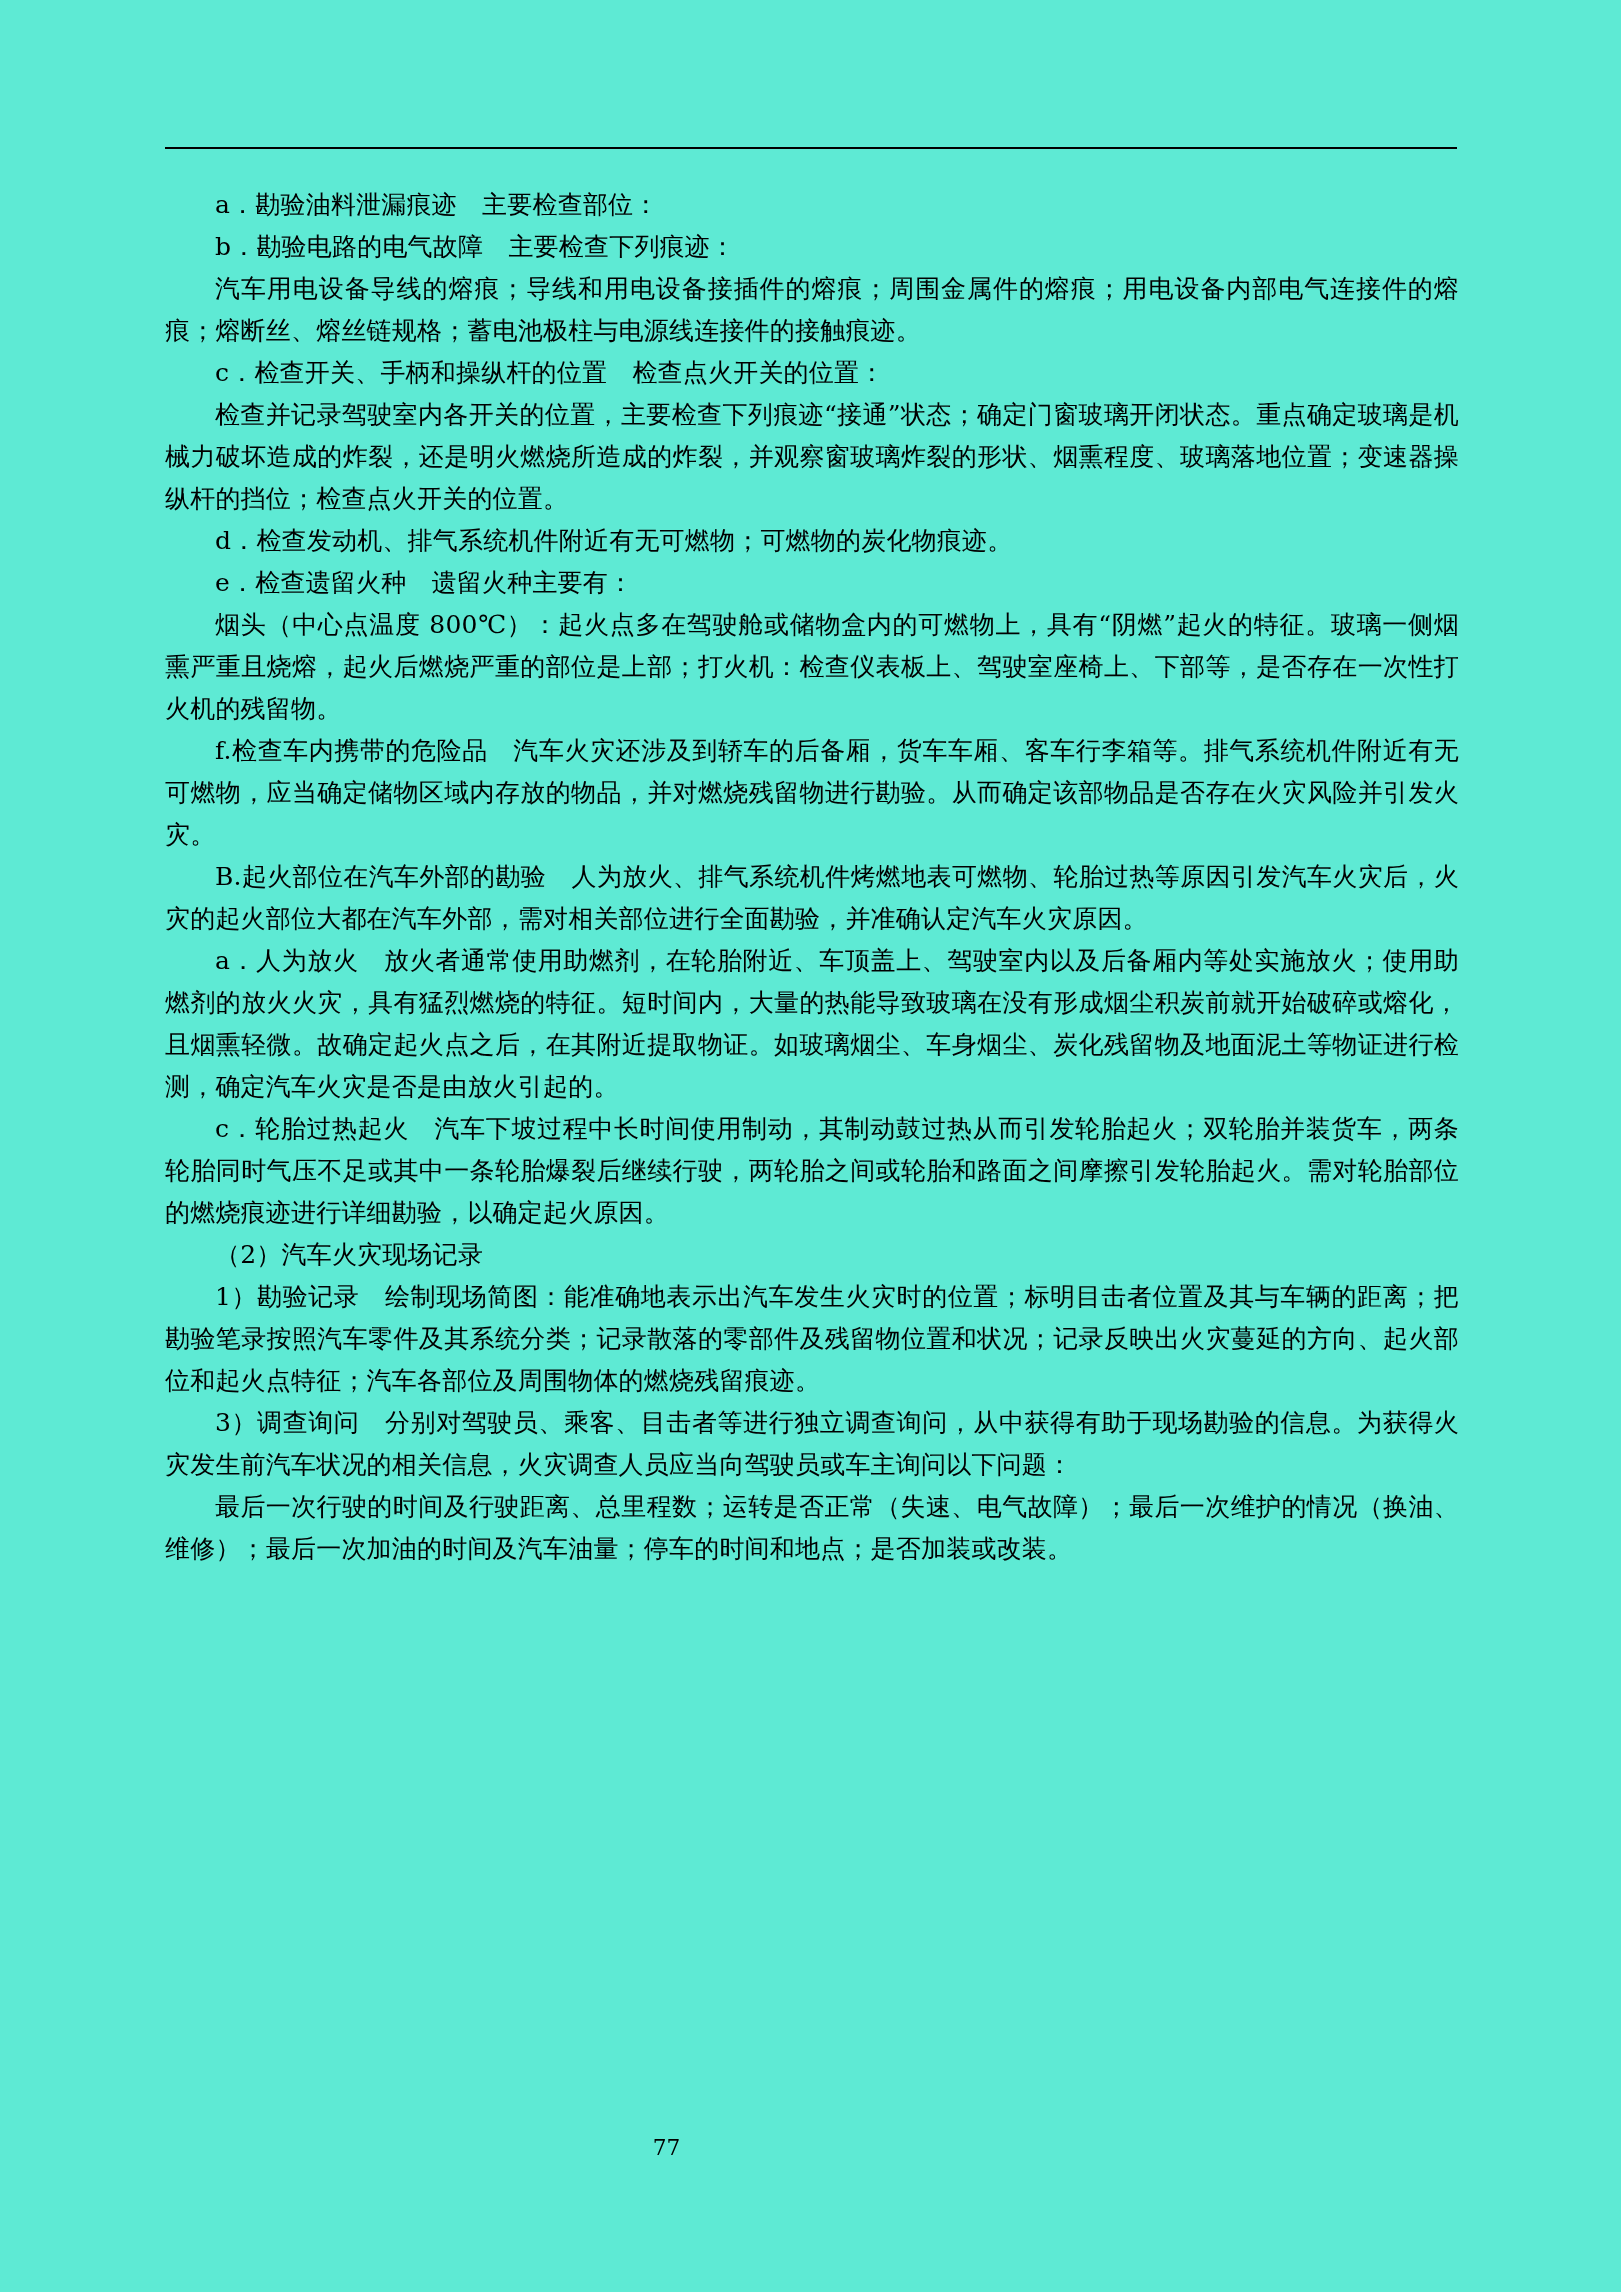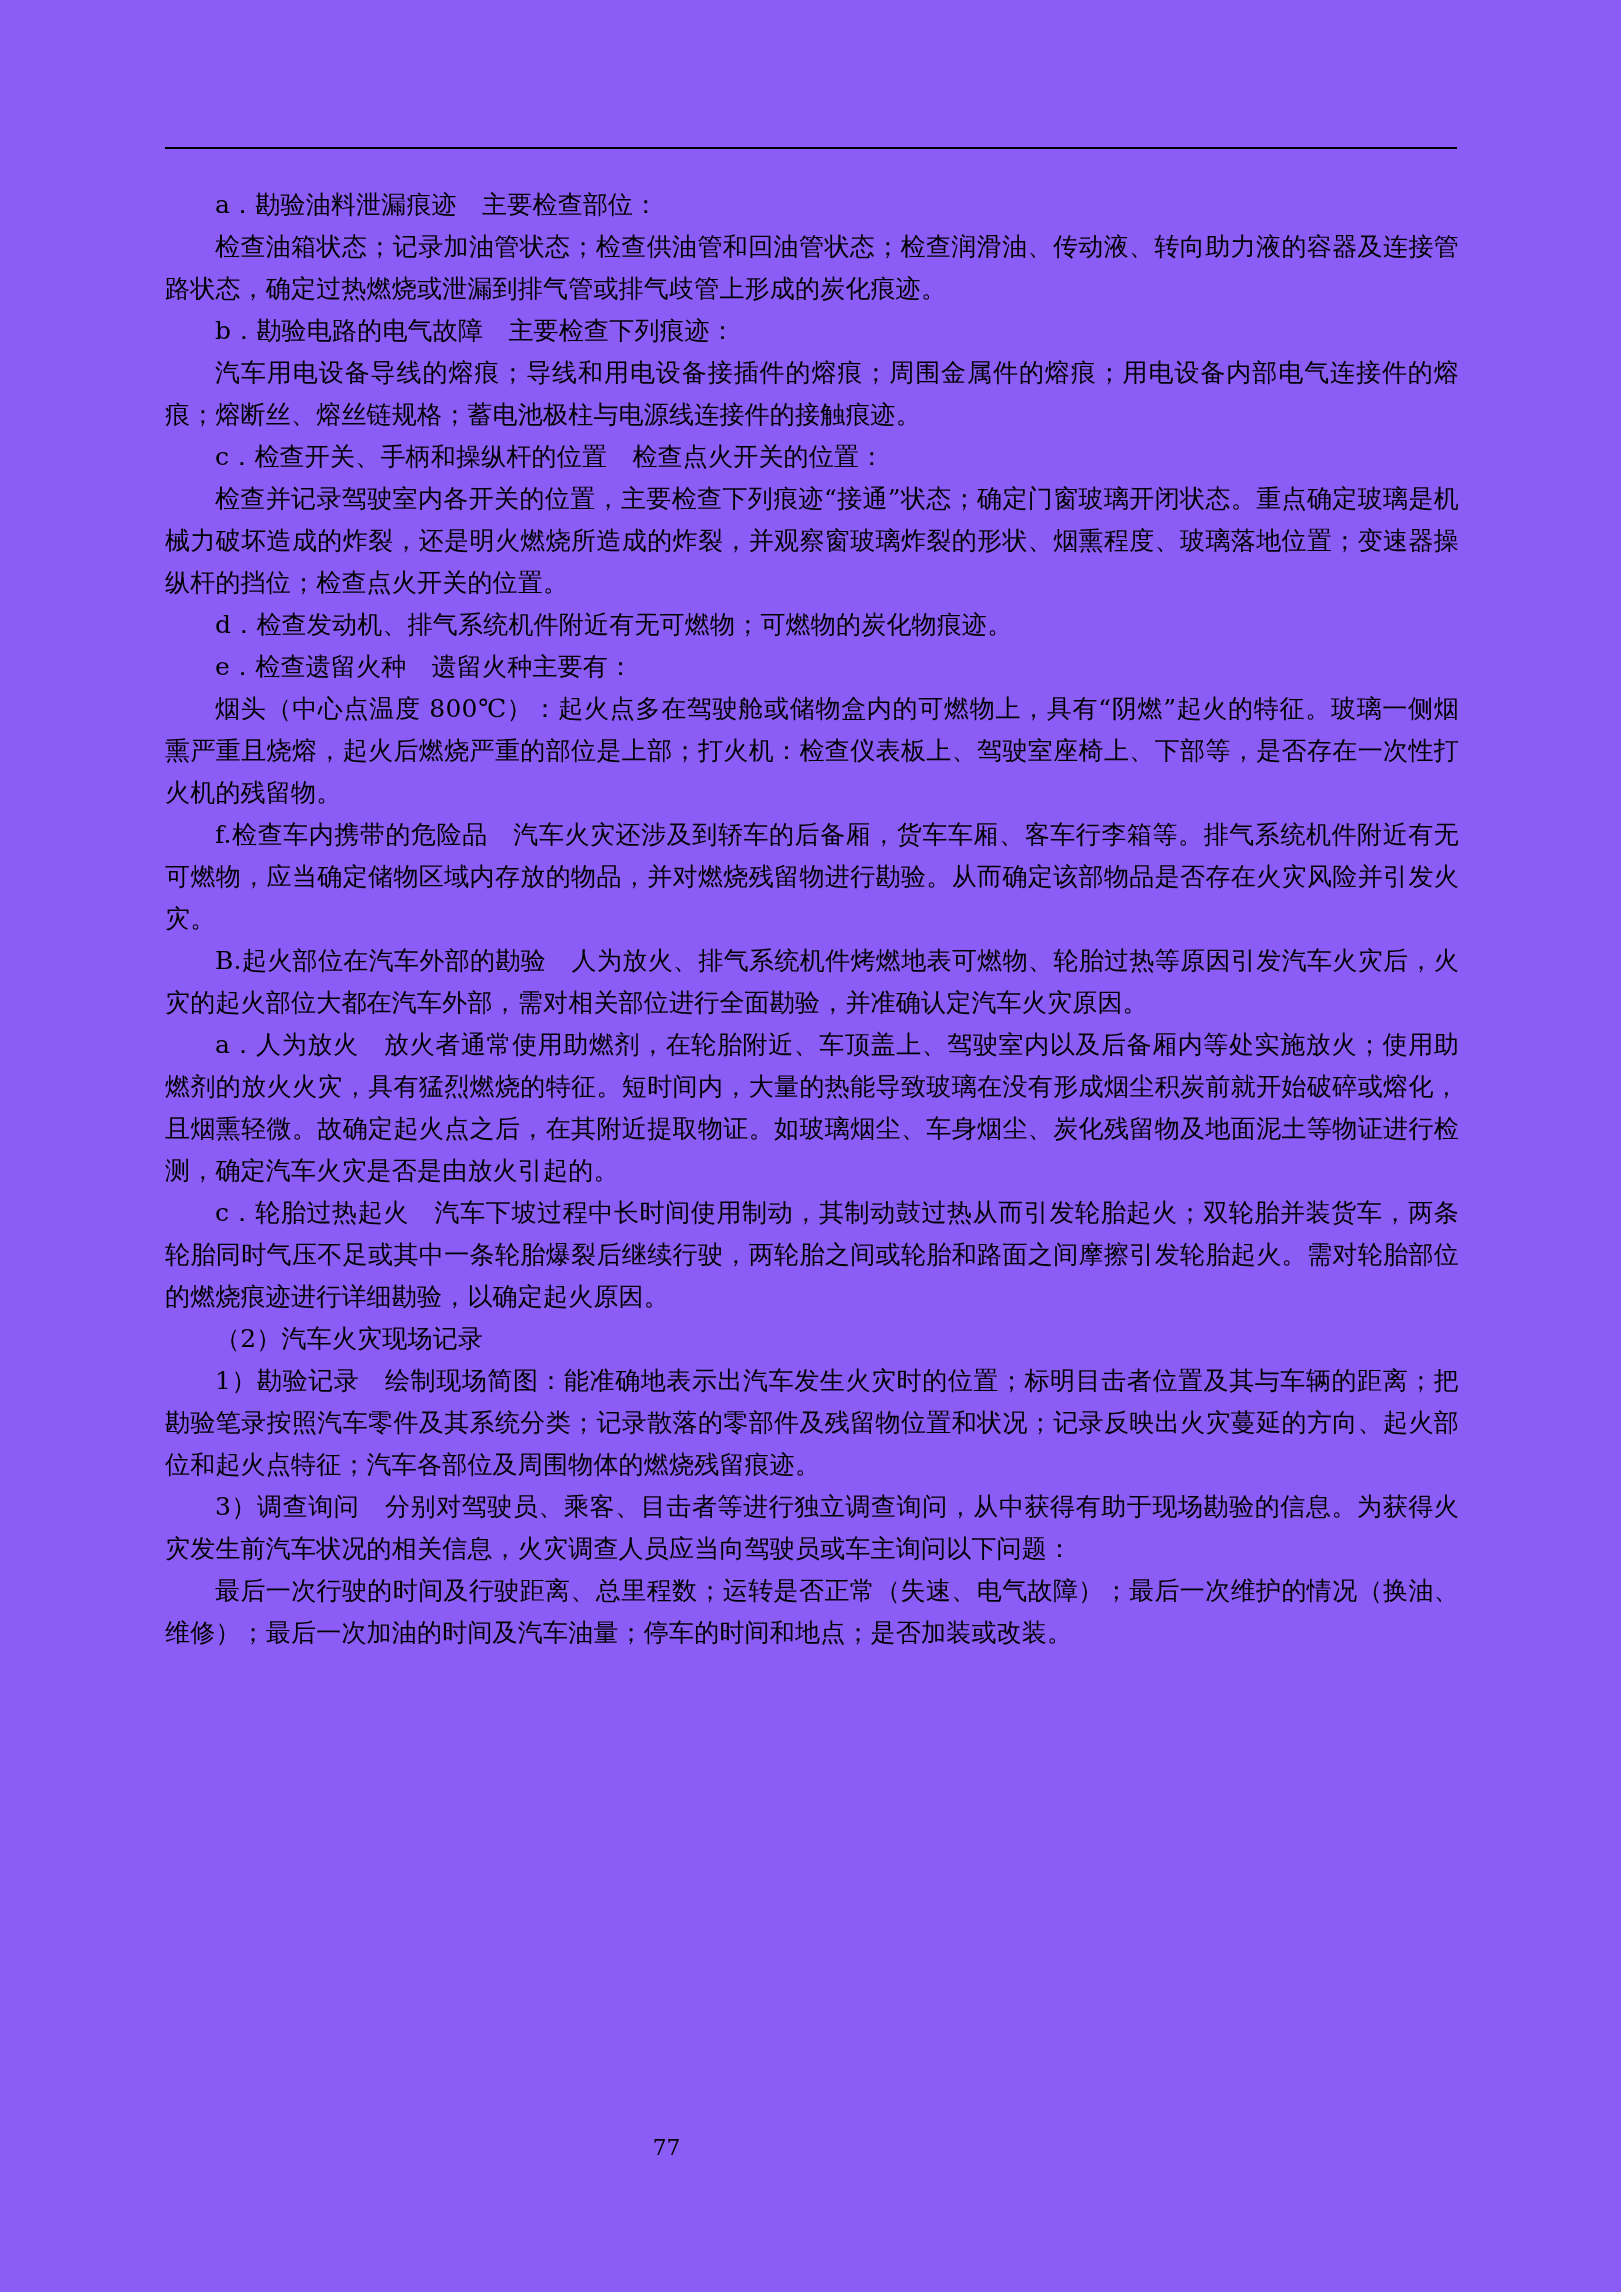--- a/index.html
+++ b/index.html
@@ -4,21 +4,21 @@
 <style>
   html, body {
     margin: 0;
     padding: 0;
     background: #ffffff;
   }
   .page {
     width: 1621px;
     height: 2293px;
     position: relative;
-    background: #8b5cf6;
+    background: #5eead4;
     box-sizing: border-box;
     font-family: "DejaVu Serif", "Liberation Serif", serif;
     color: #000000;
   }
   .header-rule {
     position: absolute;
     left: 165px;
     top: 147px;
     width: 1292px;
     height: 0;
@@ -54,21 +54,20 @@
 </style>
 </head>
 <body>
 
 <div class="page">
 
   <div class="header-rule"></div>
 
   <div class="content">
     <p class="para indent">a．勘验油料泄漏痕迹　主要检查部位：</p>
-    <p class="para indent">检查油箱状态；记录加油管状态；检查供油管和回油管状态；检查润滑油、传动液、转向助力液的容器及连接管路状态，确定过热燃烧或泄漏到排气管或排气歧管上形成的炭化痕迹。</p>
     <p class="para indent">b．勘验电路的电气故障　主要检查下列痕迹：</p>
     <p class="para indent">汽车用电设备导线的熔痕；导线和用电设备接插件的熔痕；周围金属件的熔痕；用电设备内部电气连接件的熔痕；熔断丝、熔丝链规格；蓄电池极柱与电源线连接件的接触痕迹。</p>
     <p class="para indent">c．检查开关、手柄和操纵杆的位置　检查点火开关的位置：</p>
     <p class="para indent">检查并记录驾驶室内各开关的位置，主要检查下列痕迹“接通”状态；确定门窗玻璃开闭状态。重点确定玻璃是机械力破坏造成的炸裂，还是明火燃烧所造成的炸裂，并观察窗玻璃炸裂的形状、烟熏程度、玻璃落地位置；变速器操纵杆的挡位；检查点火开关的位置。</p>
     <p class="para indent">d．检查发动机、排气系统机件附近有无可燃物；可燃物的炭化物痕迹。</p>
     <p class="para indent">e．检查遗留火种　遗留火种主要有：</p>
     <p class="para indent">烟头（中心点温度 800℃）：起火点多在驾驶舱或储物盒内的可燃物上，具有“阴燃”起火的特征。玻璃一侧烟熏严重且烧熔，起火后燃烧严重的部位是上部；打火机：检查仪表板上、驾驶室座椅上、下部等，是否存在一次性打火机的残留物。</p>
     <p class="para indent">f.检查车内携带的危险品　汽车火灾还涉及到轿车的后备厢，货车车厢、客车行李箱等。排气系统机件附近有无可燃物，应当确定储物区域内存放的物品，并对燃烧残留物进行勘验。从而确定该部物品是否存在火灾风险并引发火灾。</p>
     <p class="para indent">B.起火部位在汽车外部的勘验　人为放火、排气系统机件烤燃地表可燃物、轮胎过热等原因引发汽车火灾后，火灾的起火部位大都在汽车外部，需对相关部位进行全面勘验，并准确认定汽车火灾原因。</p>
     <p class="para indent">a．人为放火　放火者通常使用助燃剂，在轮胎附近、车顶盖上、驾驶室内以及后备厢内等处实施放火；使用助燃剂的放火火灾，具有猛烈燃烧的特征。短时间内，大量的热能导致玻璃在没有形成烟尘积炭前就开始破碎或熔化，且烟熏轻微。故确定起火点之后，在其附近提取物证。如玻璃烟尘、车身烟尘、炭化残留物及地面泥土等物证进行检测，确定汽车火灾是否是由放火引起的。</p>

